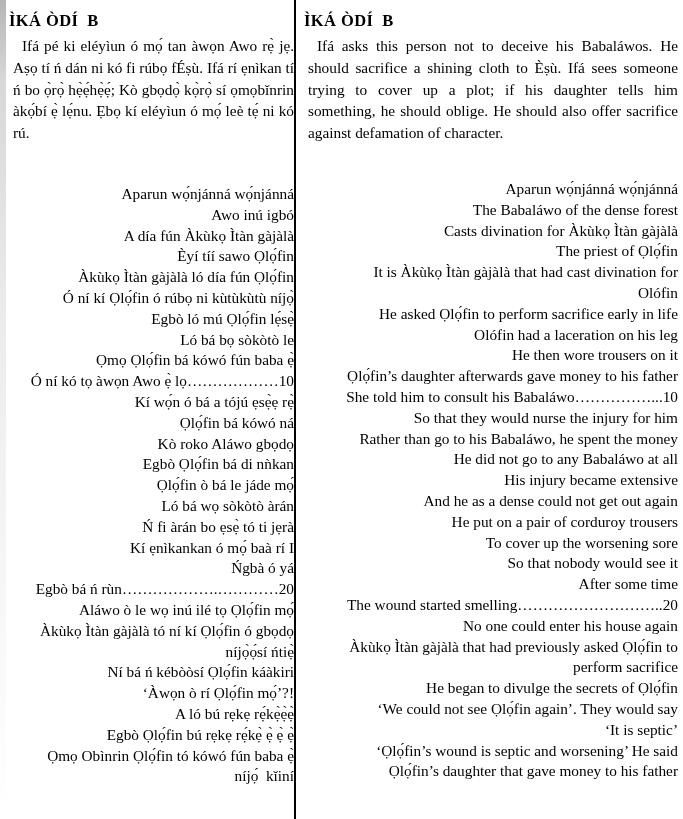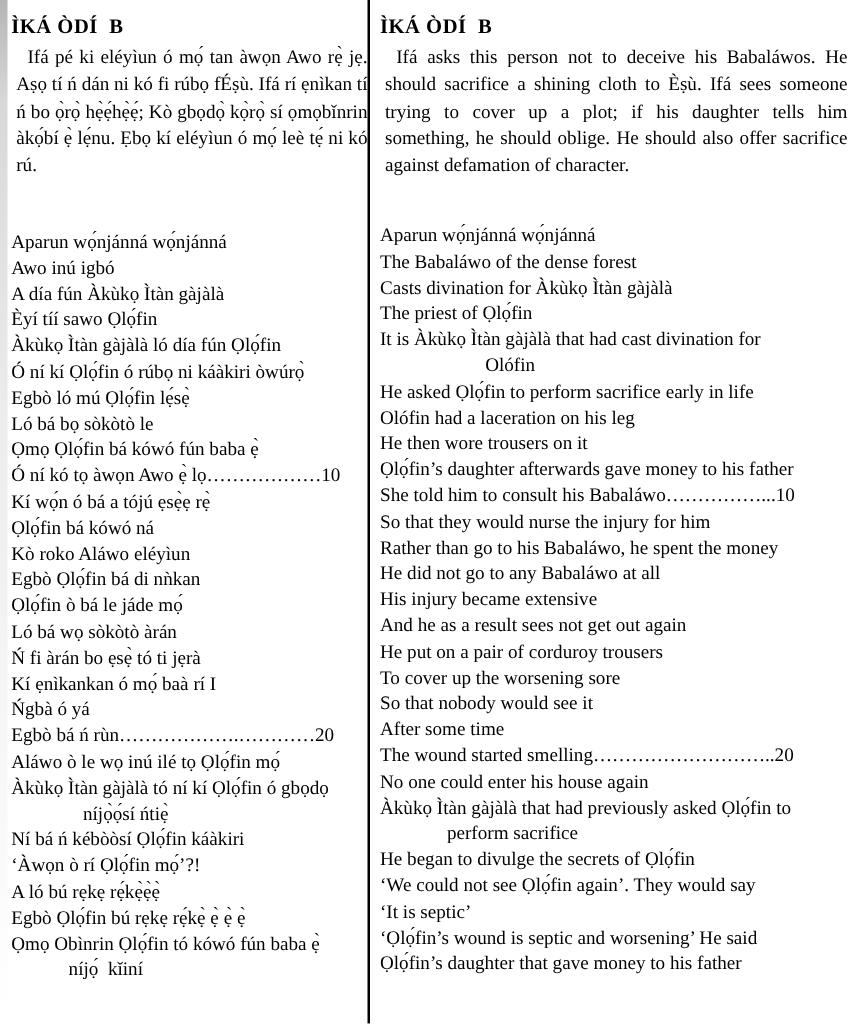--- a/index.html
+++ b/index.html
@@ -36,48 +36,49 @@
     text-indent:9px;
   }
   .verse{
     position:absolute;left:0;right:0;
     font-size:15.3px;line-height:20.8px;
   }
   .col-left .verse{top:184px;}
   .col-right .verse{top:179px;}
   .verse-line{
     white-space:pre;
+    text-align:right;
   }
 </style>
 </head>
 <body>
 
 <div class="page">
 
   <div class="scan-edge"></div>
   <div class="divider"></div>
 
   <section class="col col-left">
     <h1 class="section-header">ÌKÁ ÒDÍ  B</h1>
     <p class="intro">Ifá pé ki eléyìun ó mọ́ tan àwọn Awo rẹ̀ jẹ. Aṣọ tí ń dán ni kó fi rúbọ fÉṣù. Ifá rí ẹnìkan tí ń bo ọ̀rọ̀ hẹ̀ẹ́hẹ̀ẹ́;  Kò gbọdọ̀ kọ̀rọ̀ sí ọmọbǐnrin àkọ́bí ẹ̀ lẹ́nu. Ẹbọ kí eléyìun ó mọ́ leè tẹ́ ni kó rú.</p>
     <div class="verse">
 
     <div class="verse-line">Aparun wọ́njánná wọ́njánná</div>
         <div class="verse-line">Awo inú igbó</div>
         <div class="verse-line">A día fún Àkùkọ Ìtàn gàjàlà</div>
         <div class="verse-line">Èyí tíí sawo Ọlọ́fin</div>
         <div class="verse-line">Àkùkọ Ìtàn gàjàlà ló día fún Ọlọ́fin</div>
-        <div class="verse-line">Ó ní kí Ọlọ́fin ó rúbọ ni káàkiri òwúrọ̀</div>
+        <div class="verse-line">Ó ní kí Ọlọ́fin ó rúbọ ni kùtùkùtù níjọ̀</div>
         <div class="verse-line">Egbò ló mú Ọlọ́fin lẹ́sẹ̀</div>
         <div class="verse-line">Ló bá bọ sòkòtò le</div>
         <div class="verse-line">Ọmọ Ọlọ́fin bá kówó fún baba ẹ̀</div>
         <div class="verse-line">Ó ní kó tọ àwọn Awo ẹ̀ lọ………………10</div>
         <div class="verse-line">Kí wọ́n ó bá a tójú ẹsẹ̀ẹ rẹ̀</div>
         <div class="verse-line">Ọlọ́fin bá kówó ná</div>
-        <div class="verse-line">Kò roko Aláwo eléyìun</div>
+        <div class="verse-line">Kò roko Aláwo gbọdọ</div>
         <div class="verse-line">Egbò Ọlọ́fin bá di nǹkan</div>
         <div class="verse-line">Ọlọ́fin ò bá le jáde mọ́</div>
         <div class="verse-line">Ló bá wọ sòkòtò àrán</div>
         <div class="verse-line">Ń fi àrán bo ẹsẹ̀ tó ti jẹrà</div>
         <div class="verse-line">Kí ẹnìkankan ó mọ́ baà rí I</div>
         <div class="verse-line">Ńgbà ó yá</div>
         <div class="verse-line">Egbò bá ń rùn……………….…………20</div>
         <div class="verse-line">Aláwo ò le wọ inú ilé tọ Ọlọ́fin mọ́</div>
         <div class="verse-line">Àkùkọ Ìtàn gàjàlà tó ní kí Ọlọ́fin ó gbọdọ</div>
         <div class="verse-line">               níjọ̀ọ́sí ńtiẹ̀</div>
@@ -103,21 +104,21 @@
         <div class="verse-line">                      Olófin</div>
         <div class="verse-line">He asked Ọlọ́fin to perform sacrifice early in life</div>
         <div class="verse-line">Olófin had a laceration on his leg</div>
         <div class="verse-line">He then wore trousers on it</div>
         <div class="verse-line">Ọlọ́fin’s daughter afterwards gave money to his father</div>
         <div class="verse-line">She told him to consult his Babaláwo……………...10</div>
         <div class="verse-line">So that they would nurse the injury for him</div>
         <div class="verse-line">Rather than go to his Babaláwo, he spent the money</div>
         <div class="verse-line">He did not go to any Babaláwo at all</div>
         <div class="verse-line">His injury became extensive</div>
-        <div class="verse-line">And he as a result sees not get out again</div>
+        <div class="verse-line">And he as a dense could not get out again</div>
         <div class="verse-line">He put on a pair of corduroy trousers</div>
         <div class="verse-line">To cover up the worsening sore</div>
         <div class="verse-line">So that nobody would see it</div>
         <div class="verse-line">After some time</div>
         <div class="verse-line">The wound started smelling………………………..20</div>
         <div class="verse-line">No one could enter his house again</div>
         <div class="verse-line">Àkùkọ Ìtàn gàjàlà that had previously asked Ọlọ́fin to</div>
         <div class="verse-line">              perform sacrifice</div>
         <div class="verse-line">He began to divulge the secrets of Ọlọ́fin</div>
         <div class="verse-line">‘We could not see Ọlọ́fin again’. They would say</div>

